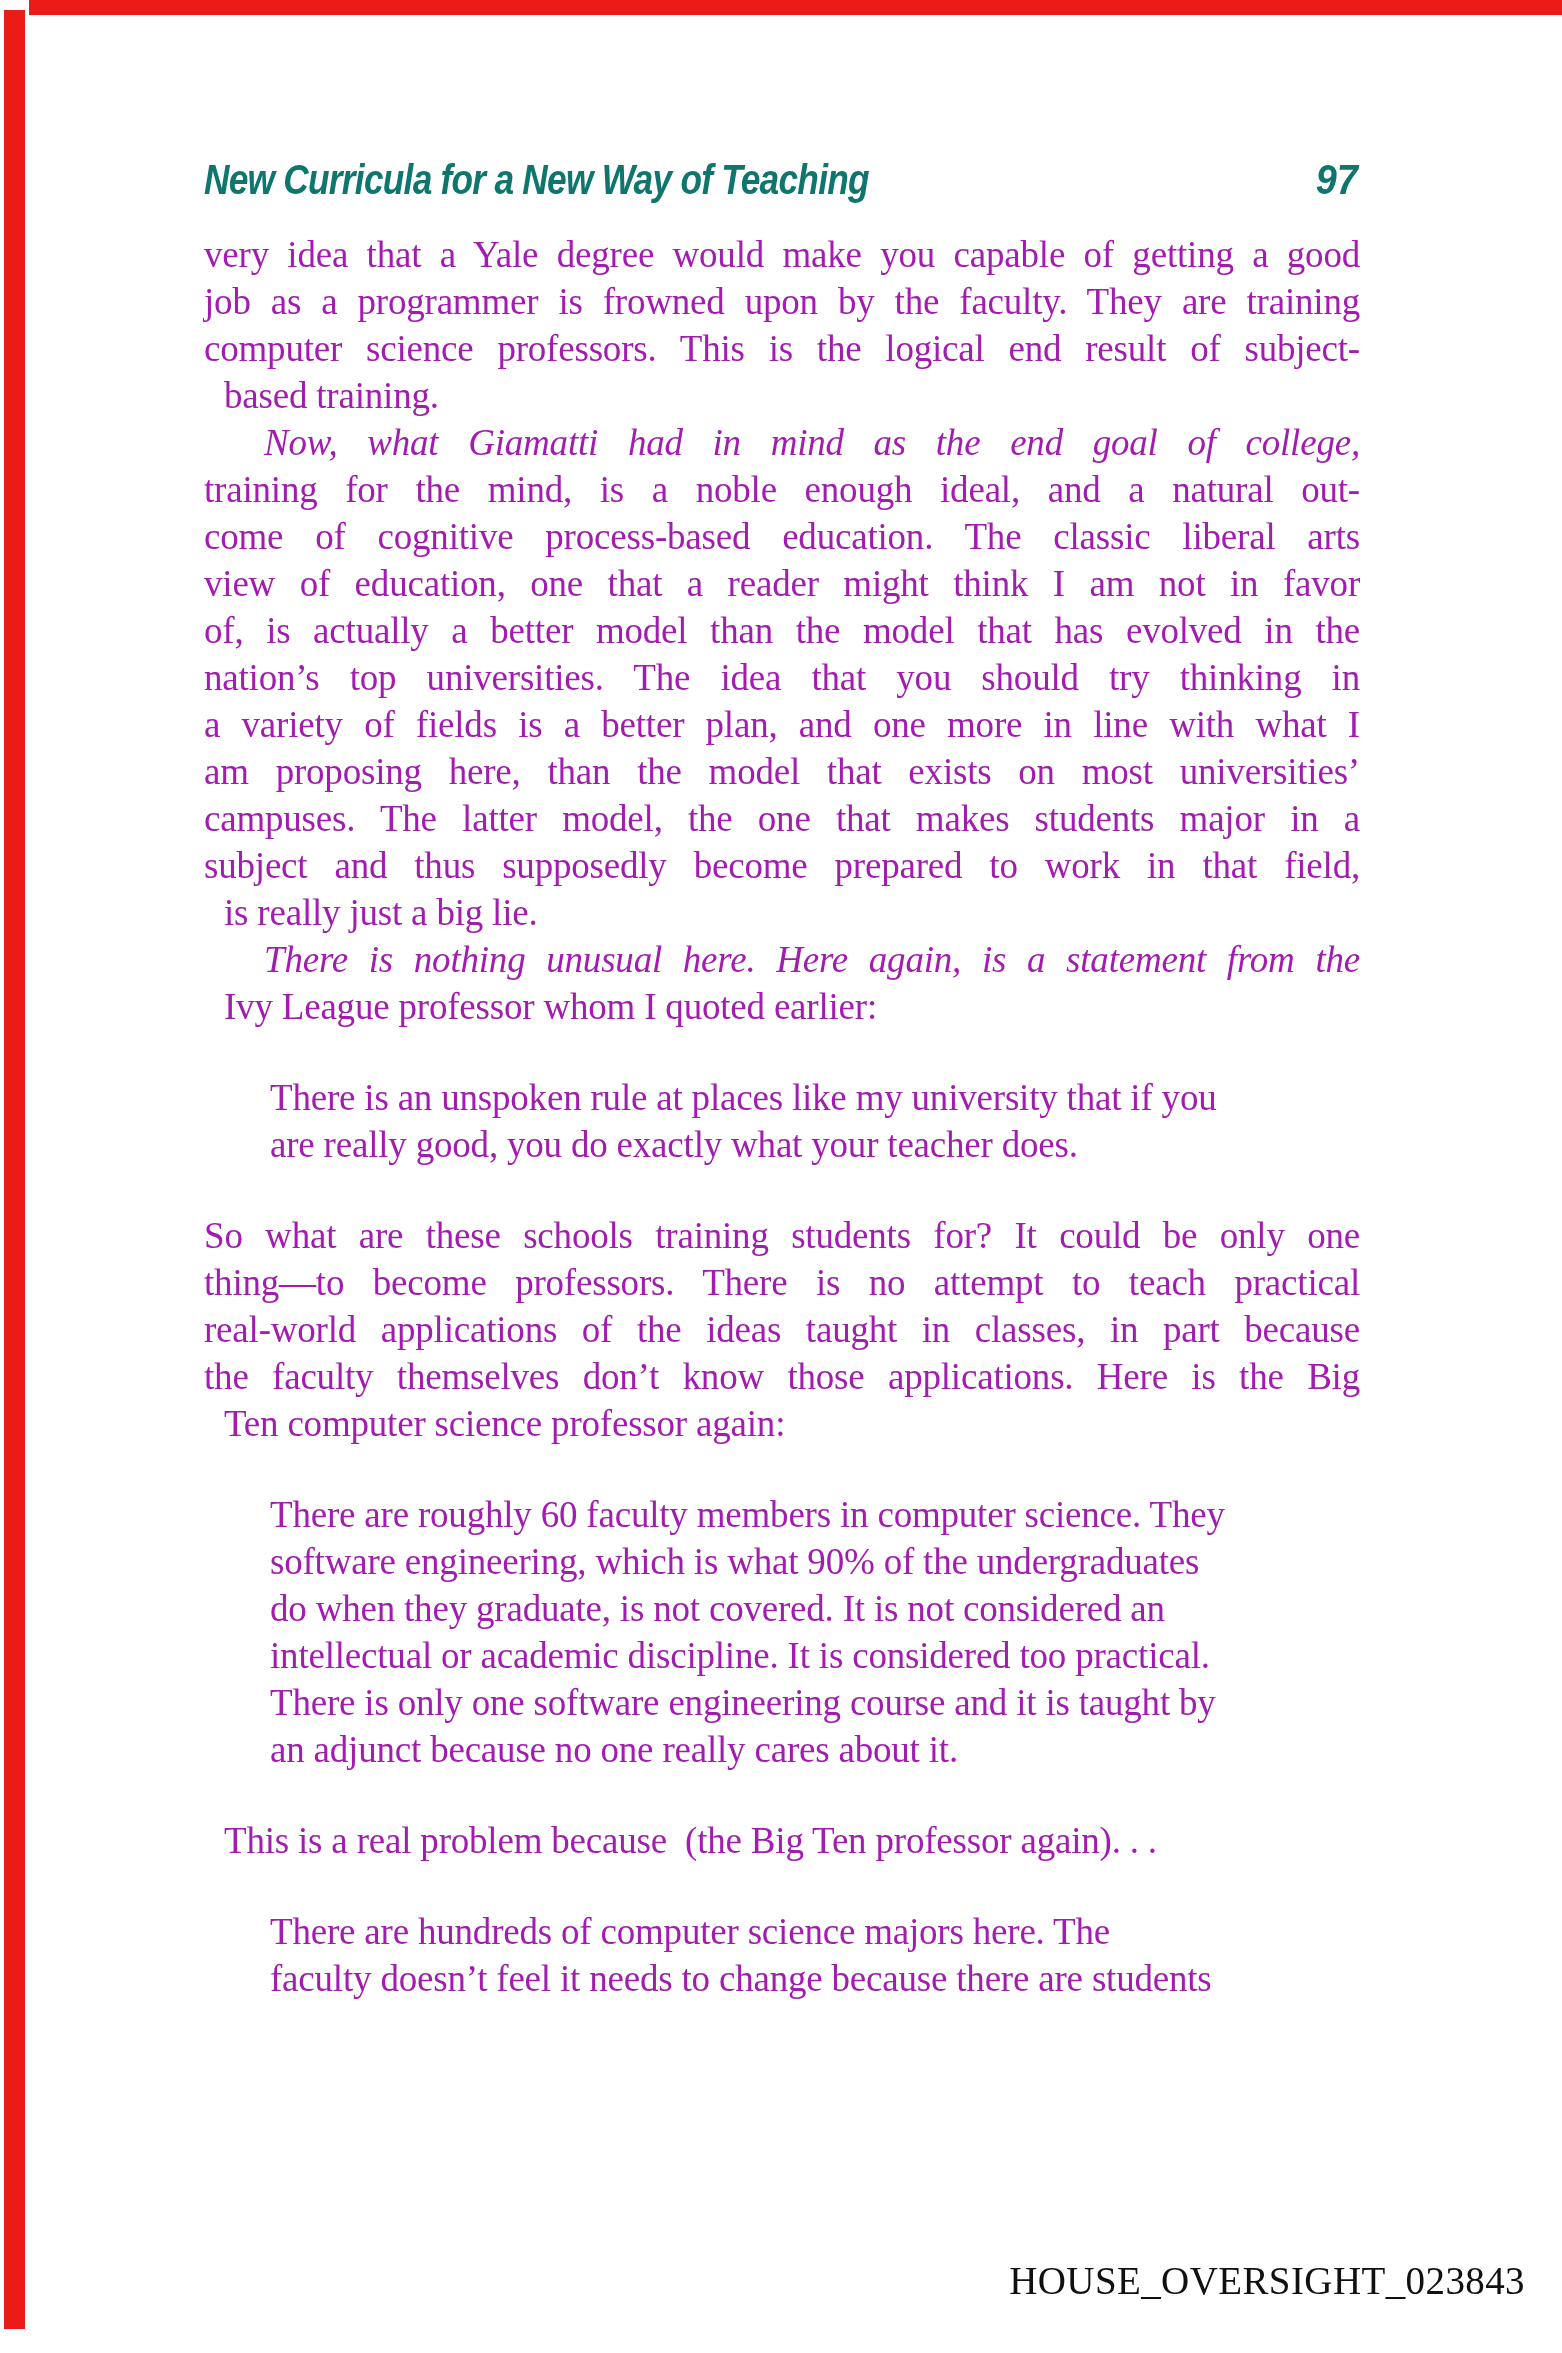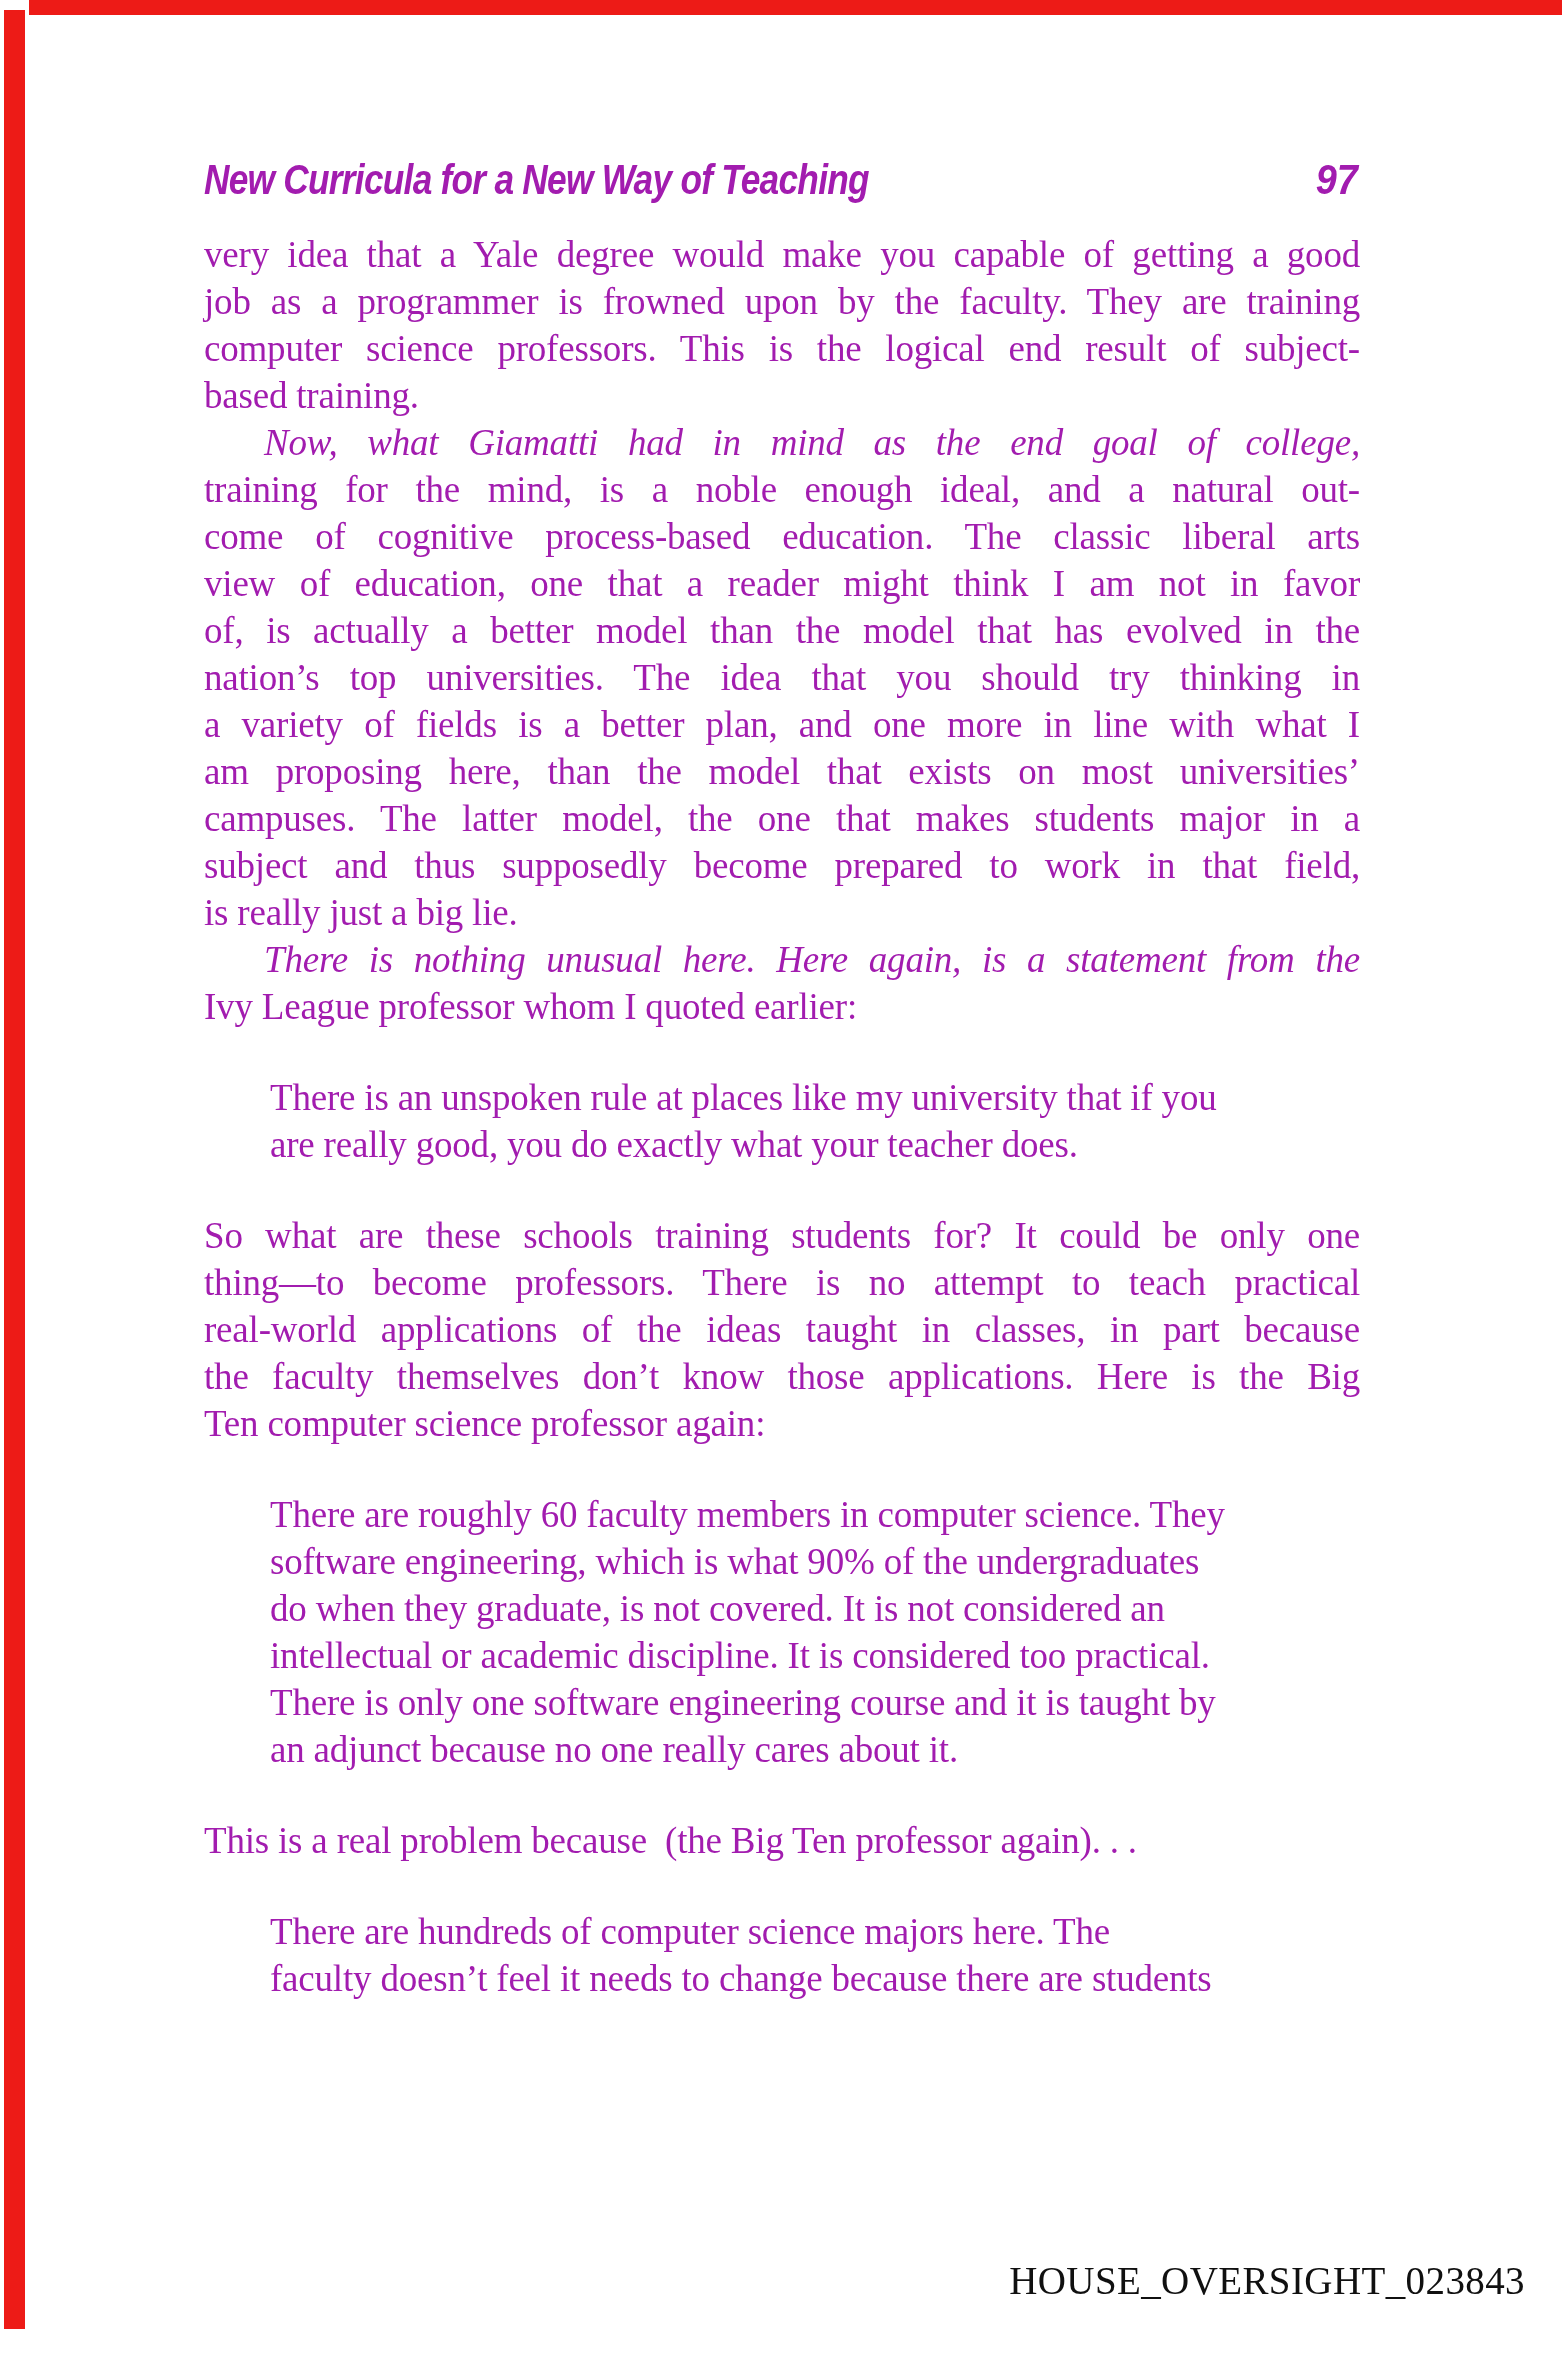--- a/index.html
+++ b/index.html
@@ -21,38 +21,38 @@
     position: absolute; left: 29px; top: 0;
     right: 0; height: 14.5px;
     background: #ed1b17;
   }
   
   .running-header {
     position: absolute; left: 204px; right: 204px; top: 155px;
     display: flex; justify-content: space-between; align-items: baseline;
     font-family: "Liberation Sans", sans-serif;
     font-style: italic; font-weight: bold;
-    font-size: 43px; color: #a21caf;
+    font-size: 43px; color: #0f766e;
     white-space: nowrap;
   }
   .running-header .title { transform: scaleX(0.82); transform-origin: left center; letter-spacing: -0.9px; }
   .running-header .pageno { transform: scaleX(0.88); transform-origin: right center; }
   
   .page-body {
     position: absolute; left: 204px; top: 231px; width: 1156px;
     font-size: 37px; line-height: 47px;
     letter-spacing: -0.2px;
     color: #a21caf;
   }
   .para .line {
     text-align: justify;
     text-align-last: justify;
     white-space: normal;
   }
-  .para .line.last { text-align-last: left; }
+  .para .line.last { text-align-last: left; margin-left: 20px; }
   .para .line.first-indent { text-indent: 60px; font-style: italic; }
   .quote {
     margin: 44px 49px 44px 66px;
   }
   .quote .line {
     text-align: center;
     text-align-last: left;
   }
   
   .bates {

